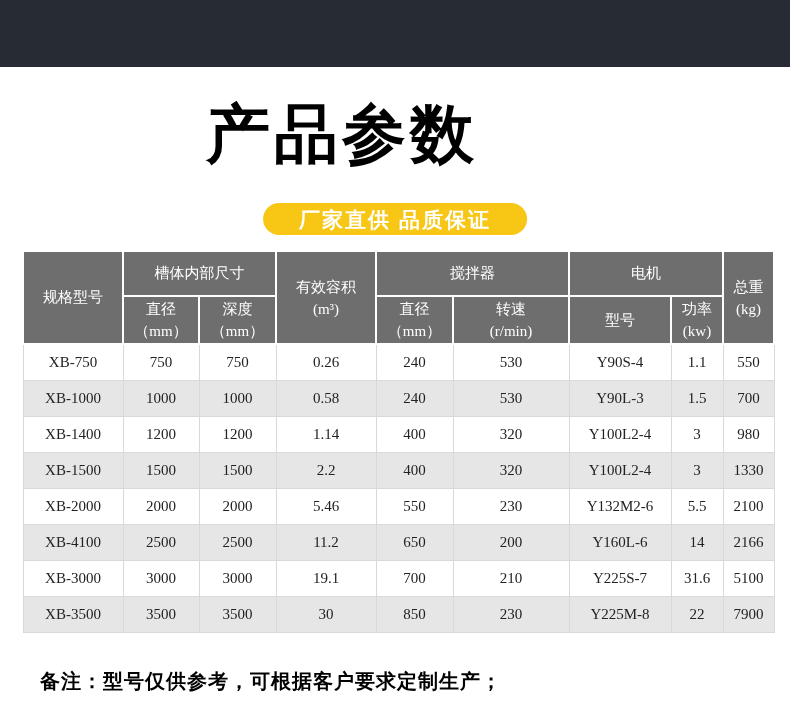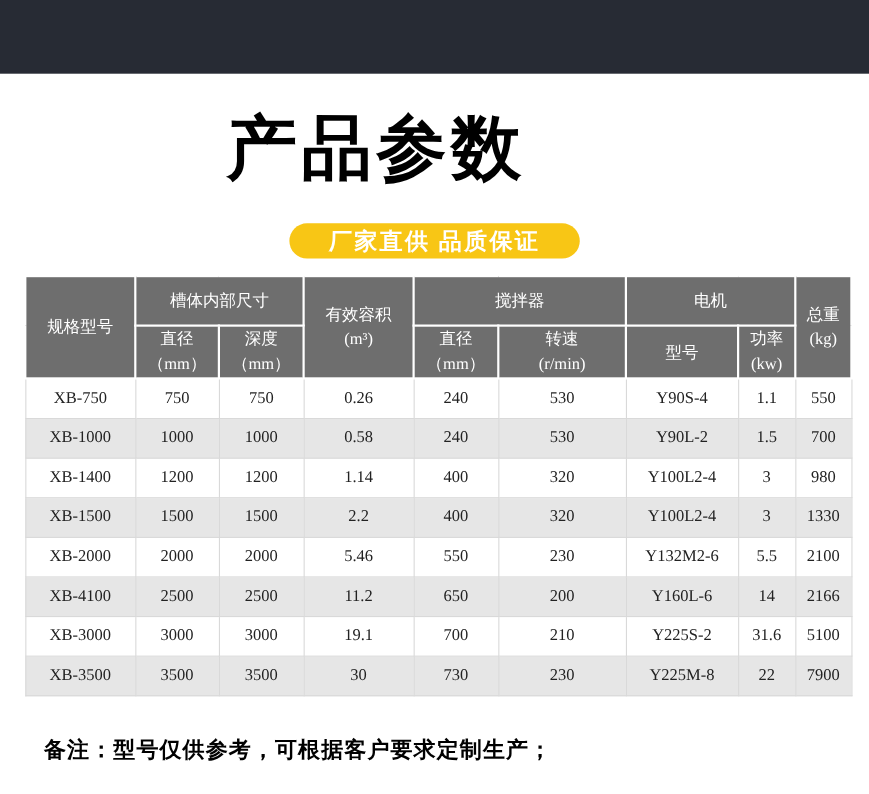--- a/index.html
+++ b/index.html
@@ -165,21 +165,21 @@
           <td>1.1</td>
           <td>550</td>
         </tr>
         <tr>
           <td>XB-1000</td>
           <td>1000</td>
           <td>1000</td>
           <td>0.58</td>
           <td>240</td>
           <td>530</td>
-          <td>Y90L-2</td>
+          <td>Y90L-3</td>
           <td>1.5</td>
           <td>700</td>
         </tr>
         <tr>
           <td>XB-1400</td>
           <td>1200</td>
           <td>1200</td>
           <td>1.14</td>
           <td>400</td>
           <td>320</td>
@@ -220,30 +220,30 @@
           <td>14</td>
           <td>2166</td>
         </tr>
         <tr>
           <td>XB-3000</td>
           <td>3000</td>
           <td>3000</td>
           <td>19.1</td>
           <td>700</td>
           <td>210</td>
-          <td>Y225S-2</td>
+          <td>Y225S-7</td>
           <td>31.6</td>
           <td>5100</td>
         </tr>
         <tr>
           <td>XB-3500</td>
           <td>3500</td>
           <td>3500</td>
           <td>30</td>
-          <td>730</td>
+          <td>850</td>
           <td>230</td>
           <td>Y225M-8</td>
           <td>22</td>
           <td>7900</td>
         </tr>
       </tbody>
   </table>
 
   <div class="footer-note">备注：型号仅供参考，可根据客户要求定制生产；</div>
 

